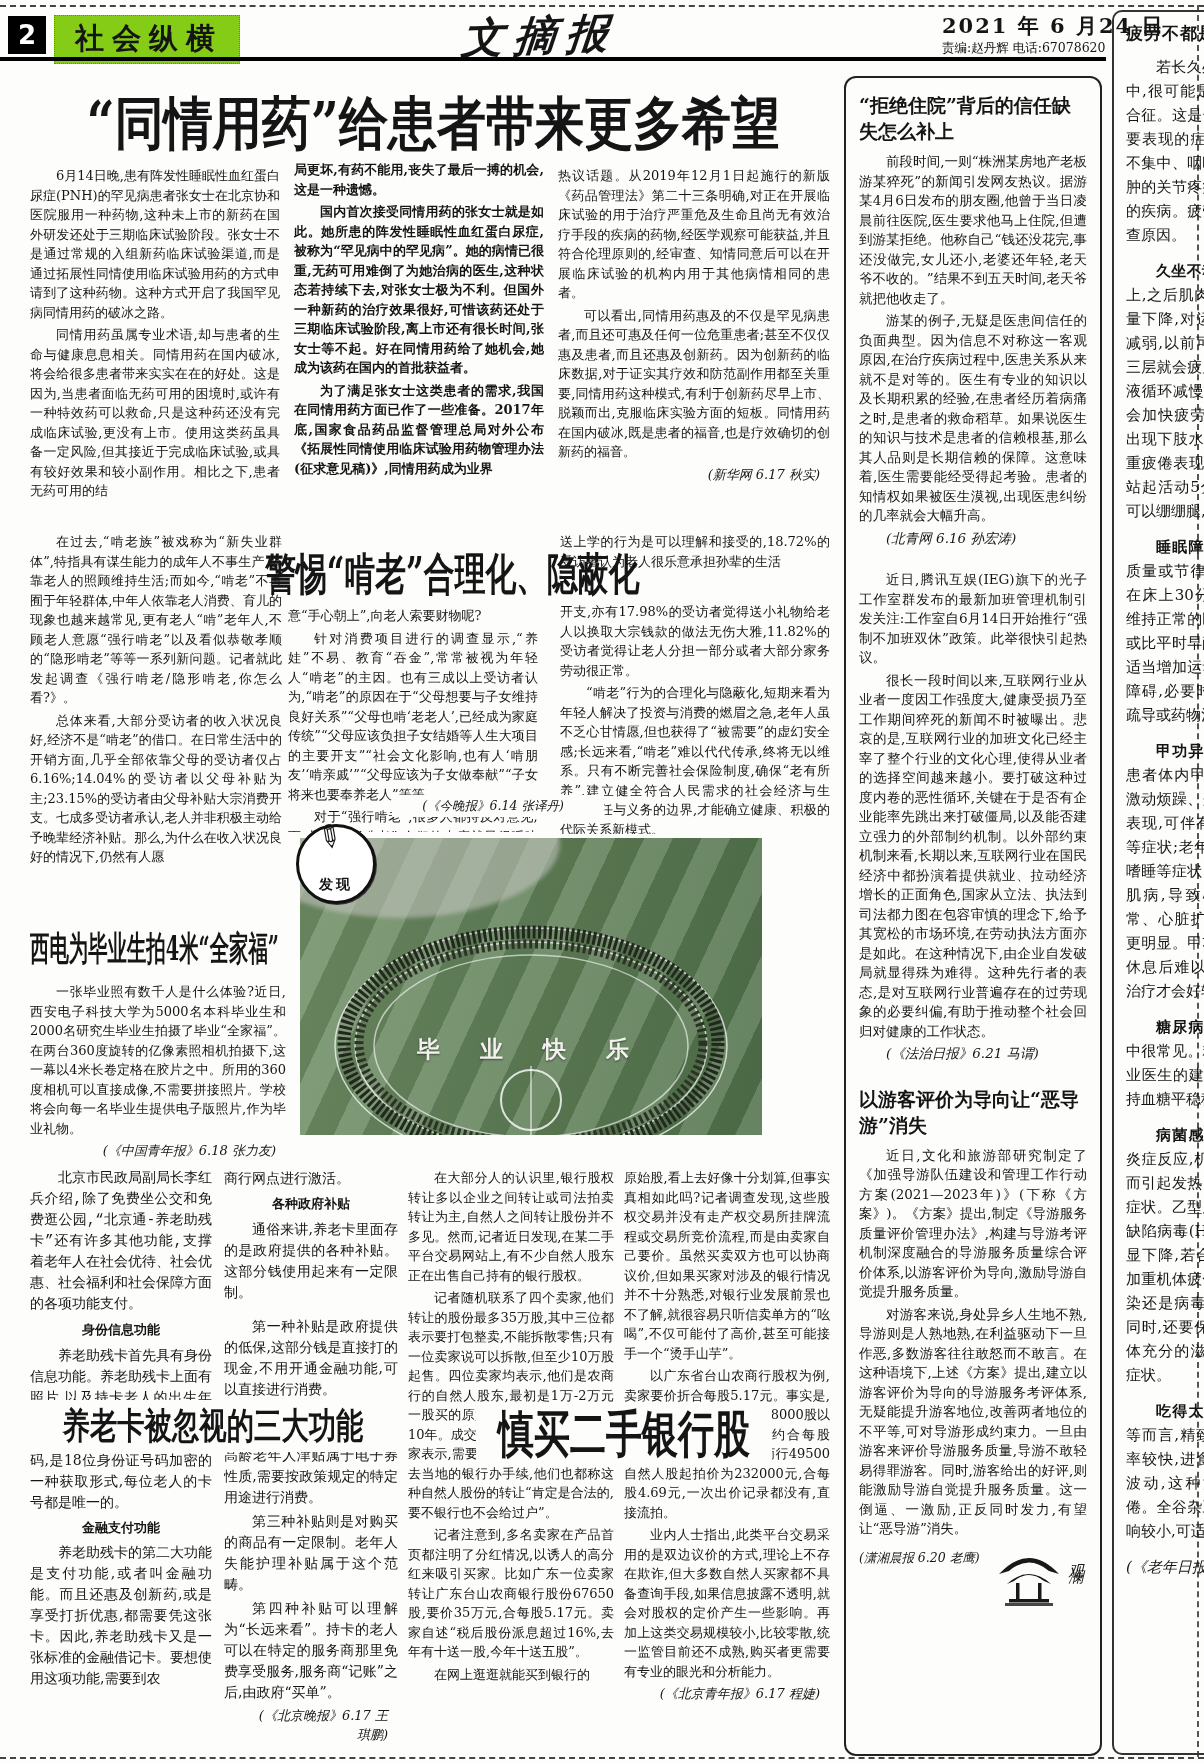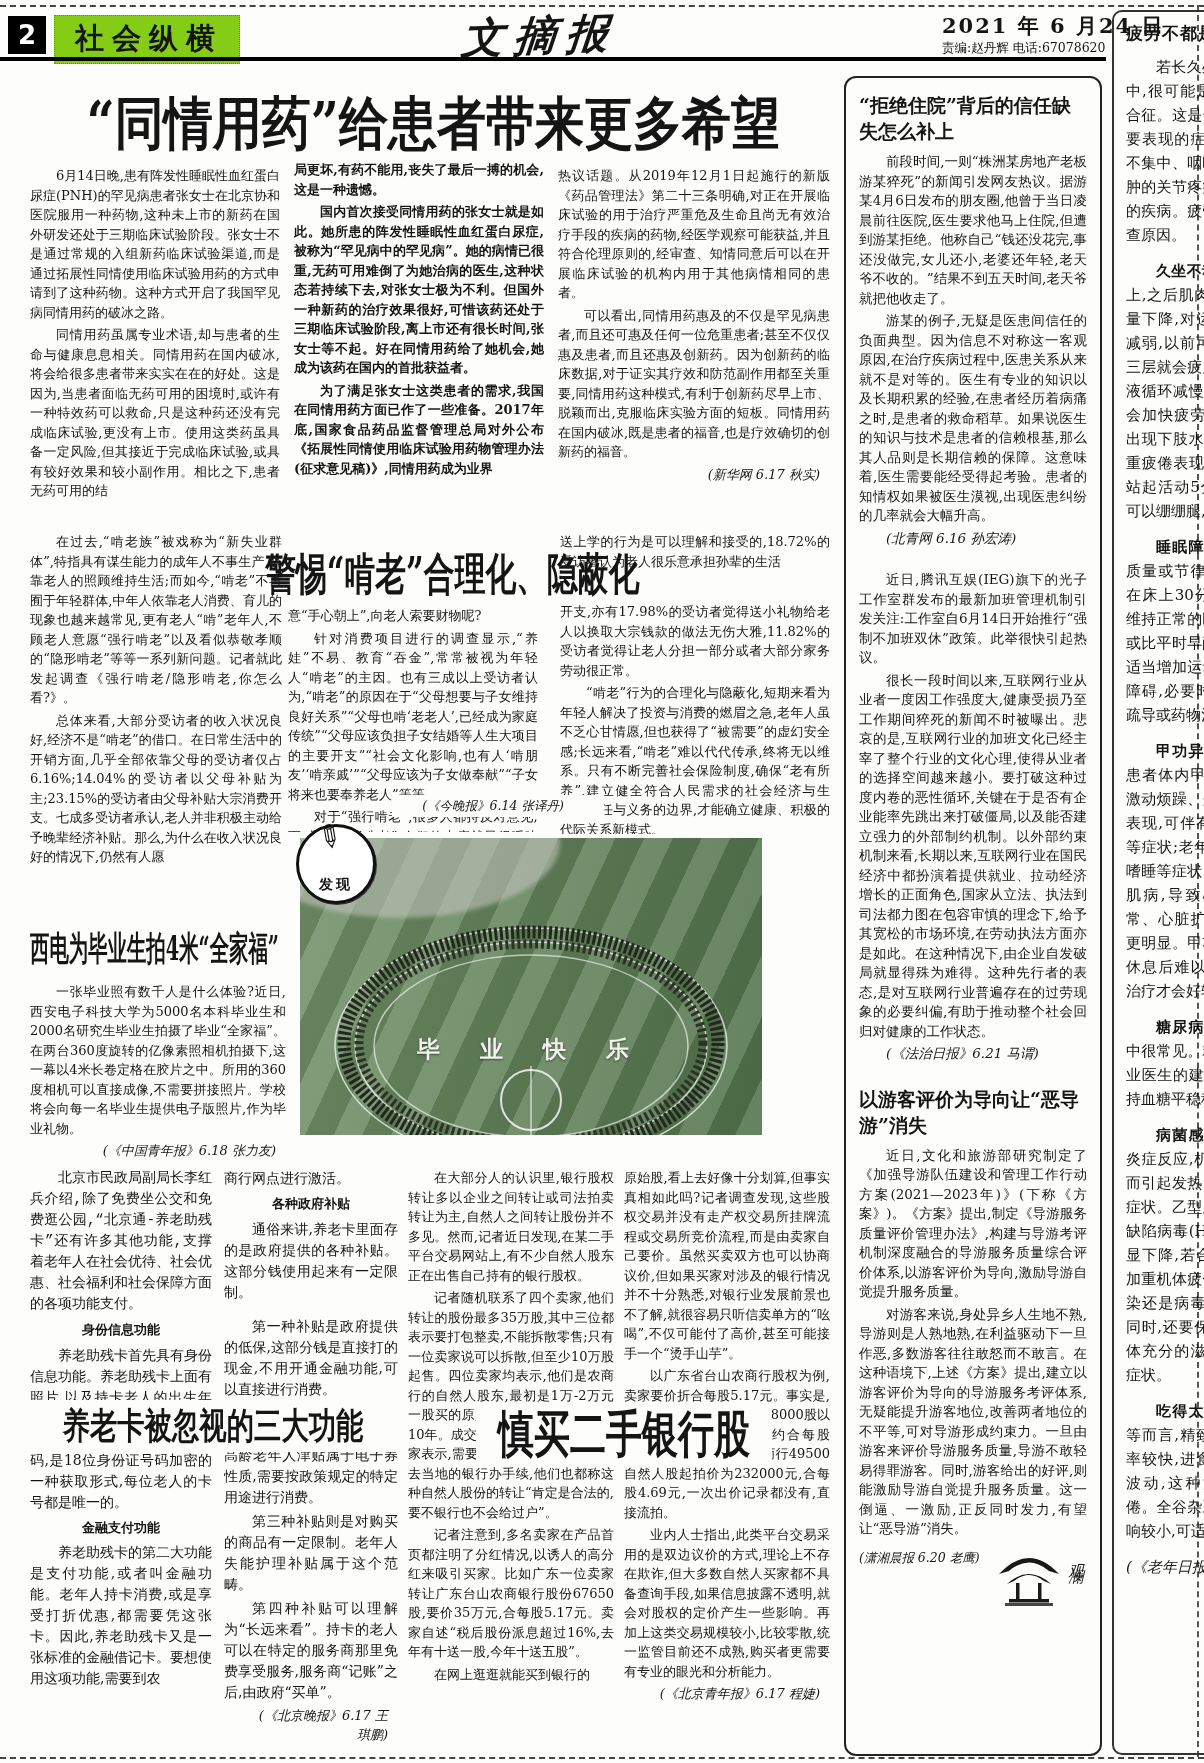--- a/index.html
+++ b/index.html
@@ -140,21 +140,21 @@
   <div class="abs stamp">
     <span class="pen">✎</span>
     <span class="stx">发现</span>
   </div>
 
   <div class="col" style="left:30px;top:1168px;width:182px;height:587px;">
     <p style="font-size:14px;line-height:21px;font-family:Liberation Mono, monospace;">北京市民政局副局长李红兵介绍,除了免费坐公交和免费逛公园,“北京通-养老助残卡”还有许多其他功能,支撑着老年人在社会优待、社会优惠、社会福利和社会保障方面的各项功能支付。</p>
     <p class="subhead">身份信息功能</p>
     <p style="font-size:14px;line-height:21px;">养老助残卡首先具有身份信息功能。养老助残卡上面有照片,以及持卡老人的出生年月,与身份证件信息直观对应。卡片上有一组12位的号码,是18位身份证号码加密的一种获取形式,每位老人的卡号都是唯一的。</p>
     <p class="subhead">金融支付功能</p>
-    <p style="font-size:14px;line-height:21px;">养老助残卡的第二大功能是支付功能,或者叫金融功能。老年人持卡消费,或是享受打折优惠,都需要凭这张卡。因此,养老助残卡又是一张标准的金融借记卡。要想使用这项功能,需要到农</p>
+    <p style="font-size:14px;line-height:21px;">养老助残卡的第二大功能是支付功能,或者叫金融功能。而且还惠及创新药,或是享受打折优惠,都需要凭这张卡。因此,养老助残卡又是一张标准的金融借记卡。要想使用这项功能,需要到农</p>
   </div>
   <div class="col" style="left:224px;top:1168px;width:174px;height:587px;">
     <p class="ni" style="font-size:14px;line-height:21px;">商行网点进行激活。</p>
     <p class="subhead">各种政府补贴</p>
     <p style="font-size:14px;line-height:21px;">通俗来讲,养老卡里面存的是政府提供的各种补贴。这部分钱使用起来有一定限制。</p>
     <p style="font-size:14px;line-height:21px;margin-top:13px;">第一种补贴是政府提供的低保,这部分钱是直接打的现金,不用开通金融功能,可以直接进行消费。</p>
     <p style="font-size:14px;line-height:21px;">第二种补贴是电子券功能。本市户籍老年人享受的高龄老年人津贴属于电子券性质,需要按政策规定的特定用途进行消费。</p>
     <p style="font-size:14px;line-height:21px;">第三种补贴则是对购买的商品有一定限制。老年人失能护理补贴属于这个范畴。</p>
     <p style="font-size:14px;line-height:21px;">第四种补贴可以理解为“长远来看”。持卡的老人可以在特定的服务商那里免费享受服务,服务商“记账”之后,由政府“买单”。</p>
     <p class="attr">(《北京晚报》6.17 王琪鹏)</p>

